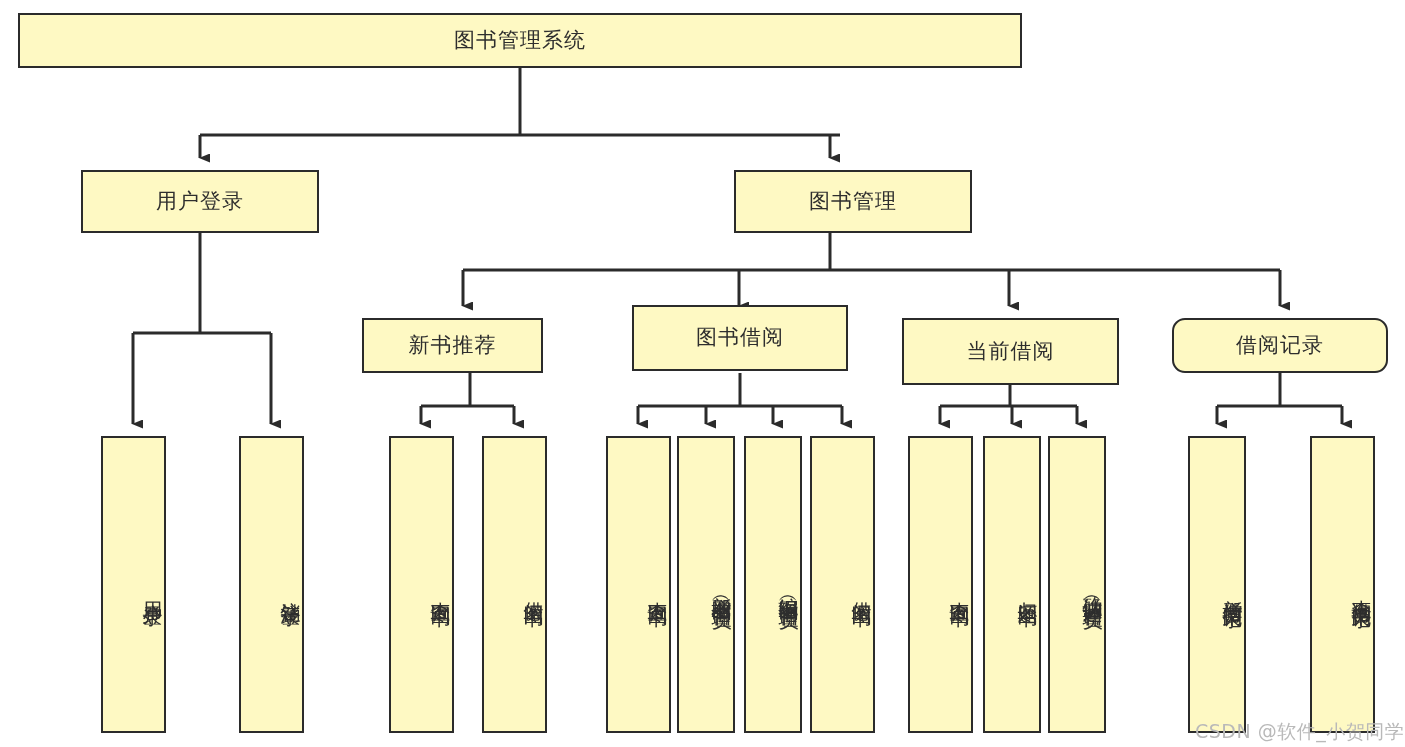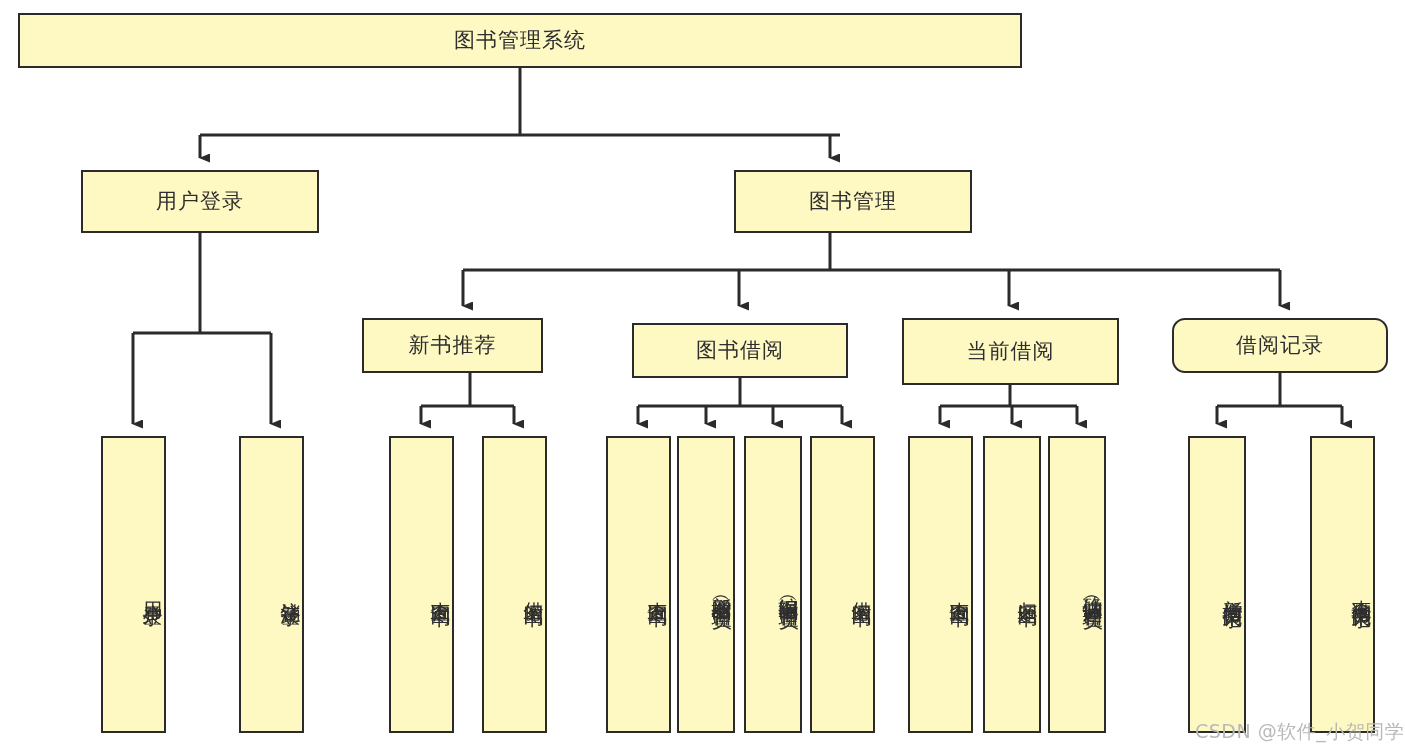--- a/index.html
+++ b/index.html
@@ -118,21 +118,21 @@
       <path d="M1342,406 L1342,424" marker-end="url(#arrowhead)"></path>
     </g>
   </svg>
 
   <div class="node root horizontal" id="node-root" style="left: 18px; top: 13px; width: 1004px; height: 55px; border-color: rgb(43, 43, 43); color: rgb(46, 46, 46);">图书管理系统</div>
 
   <div class="node horizontal" id="node-l2-0" style="left: 81px; top: 170px; width: 238px; height: 63px; border-color: rgb(43, 43, 43); color: rgb(46, 46, 46);">用户登录</div>
   <div class="node horizontal" id="node-l2-1" style="left: 711px; top: 170px; width: 238px; height: 63px; border-color: rgb(43, 43, 43); color: rgb(46, 46, 46); margin-left: 23px;">图书管理</div>
 
   <div class="node horizontal" id="node-l3-0" style="left: 362px; top: 318px; width: 181px; height: 55px; border-color: rgb(43, 43, 43); color: rgb(46, 46, 46);">新书推荐</div>
-  <div class="node horizontal" id="node-l3-1" style="left: 632px; top: 323px; width: 216px; height: 55px; border-color: rgb(43, 43, 43); color: rgb(46, 46, 46); font-family: Liberation Serif, serif;">图书借阅</div>
+  <div class="node horizontal" id="node-l3-1" style="left: 632px; top: 305px; width: 216px; height: 66px; border-color: rgb(43, 43, 43); color: rgb(46, 46, 46); font-family: Liberation Serif, serif;">图书借阅</div>
   <div class="node horizontal" id="node-l3-2" style="left: 902px; top: 318px; width: 217px; height: 67px; border-color: rgb(43, 43, 43); color: rgb(46, 46, 46);">当前借阅</div>
   <div class="node horizontal" id="node-l3-3" style="left: 1172px; top: 318px; width: 216px; height: 55px; border-color: rgb(43, 43, 43); color: rgb(46, 46, 46); border-radius: 13px;">借阅记录</div>
 
   <div class="node vertical" style="left: 101px; top: 436px; width: 65px; height: 297px; border-color: rgb(43, 43, 43); color: rgb(46, 46, 46);">用户登录</div>
   <div class="node vertical" style="left: 239px; top: 436px; width: 65px; height: 297px; border-color: rgb(43, 43, 43); color: rgb(46, 46, 46);">注销登录</div>
   <div class="node vertical" style="left: 389px; top: 436px; width: 65px; height: 297px; border-color: rgb(43, 43, 43); color: rgb(46, 46, 46);">查询图书</div>
   <div class="node vertical" style="left: 482px; top: 436px; width: 65px; height: 297px; border-color: rgb(43, 43, 43); color: rgb(46, 46, 46);">借阅图书</div>
   <div class="node vertical" style="left: 606px; top: 436px; width: 65px; height: 297px; border-color: rgb(43, 43, 43); color: rgb(46, 46, 46);">查询图书</div>
   <div class="node vertical" style="left: 677px; top: 436px; width: 58px; height: 297px; border-color: rgb(43, 43, 43); color: rgb(46, 46, 46);">新增图书（管理员）</div>
   <div class="node vertical" style="left: 744px; top: 436px; width: 58px; height: 297px; border-color: rgb(43, 43, 43); color: rgb(46, 46, 46);">编辑图书（管理员）</div>

